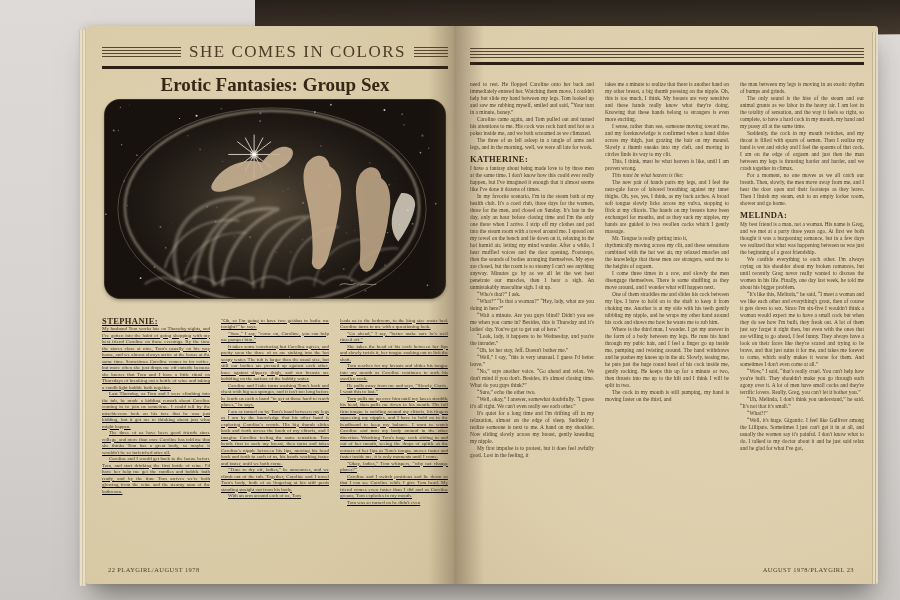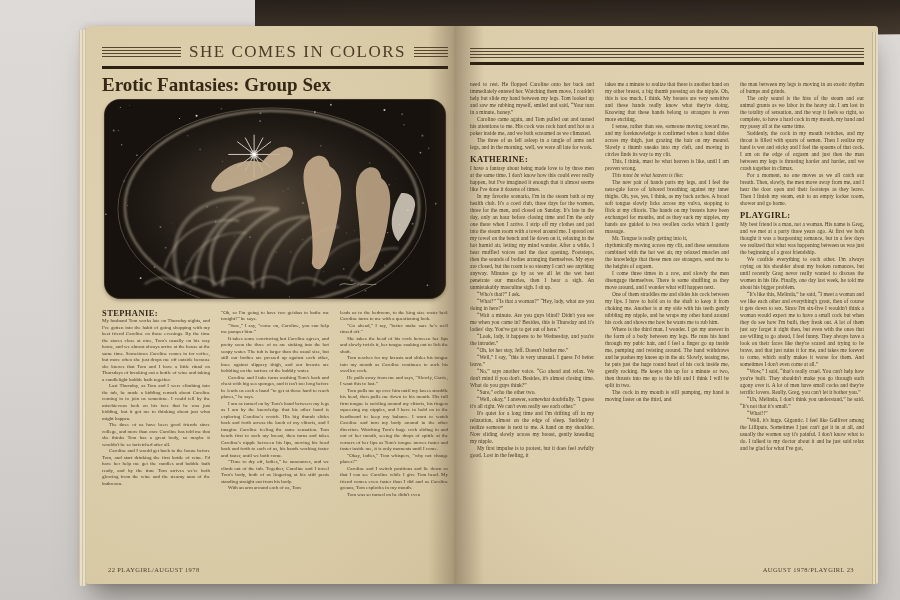--- a/index.html
+++ b/index.html
@@ -28,32 +28,32 @@
   .page-right::after{content:"";position:absolute;right:0;top:6px;bottom:0;width:6px;
     background:repeating-linear-gradient(90deg,#c4b48e 0 1px,#e4dabd 1px 3px);}
   
   .masthead-row{display:flex;align-items:center;margin-top:8px;justify-content:flex-end;}
   .rule-stack{display:flex;flex-direction:column;gap:2px;}
   .rule-stack span{display:block;height:1px;background:#57462f;}
   .rs-left{flex:1;margin-right:8px;}
   .rs-right{width:34px;margin-left:8px;}
   .masthead{font-size:17px;letter-spacing:1.5px;color:#4c3b26;white-space:nowrap;font-weight:normal;margin:0;}
   .thick-rule{height:2.5px;background:#2b2013;margin-top:4px;}
-  .article-title{font-weight:bold;font-size:19px;color:#352817;margin:5px 0 4px;}
+  .article-title{text-align:center;font-weight:bold;font-size:19px;color:#352817;margin:5px 0 4px;}
   
   .rp-rules{margin-top:14px;}
   .rp-rules .thick-rule{margin-top:4px;}
   
   .illustration{width:340px;height:198px;margin:2px auto 7px;border-radius:15px;overflow:hidden;
     background:#17120e;box-shadow:0 0 0 1px #3a2f20, 0 2px 4px rgba(0,0,0,.4);}
   .illustration svg{display:block;width:100%;height:100%;}
   
   .columns{display:flex;gap:11px;}
   .col{flex:1;overflow:hidden;text-align:justify;color:#453729;}
-  .page-left .columns{height:252px;margin-top:12px;}
+  .page-left .columns{height:252px;margin-top:20px;text-decoration:underline;}
   .page-left .col{font-size:5px;line-height:6.5px;}
   .page-right .columns{height:478px;margin-top:16px;}
   .page-right .col{font-size:5.4px;line-height:7px;}
   .col p{margin:0;text-indent:7px;}
   .col p.cont{text-indent:0;}
   .col p.em{font-style:italic;}
   .sec-heading{font-weight:bold;font-size:8.5px;letter-spacing:.4px;color:#33271a;margin:5px 0 2px;}
   .col .sec-heading:first-child{margin-top:0;}
   .pull-quote{margin:8px 0;padding:9px 1px 10px;border-top:2.5px solid #241910;border-bottom:2.5px solid #241910;
     font-weight:bold;font-size:11.5px;line-height:1.3;text-align:center;color:#241a10;text-indent:0;}
@@ -308,21 +308,21 @@
             <p>I come three times in a row, and slowly the men disengage themselves. There is some shuffling as they move around, and I wonder what will happen next.</p>
             <p>One of them straddles me and slides his cock between my lips. I have to hold on to the shaft to keep it from choking me. Another is at my side with his teeth gently nibbling my nipple, and he wraps my other hand around his cock and shows me how he wants me to rub him.</p>
             <p>Where is the third man, I wonder. I get my answer in the form of a body between my legs. He runs his hand through my pubic hair, and I feel a finger go up inside me, pumping and twisting around. The hand withdraws and he pushes my knees up in the air. Slowly, teasing me, he puts just the huge round head of his cock inside me, gently rocking. He keeps this up for a minute or two, then thrusts into me up to the hilt and I think I will be split in two.</p>
             <p>The cock in my mouth is still pumping, my hand is moving faster on the third, and</p>
           </div>
         <div class="col">
             <p class="cont">the man between my legs is moving in an exotic rhythm of bumps and grinds.</p>
             <p>The only sound is the hiss of the steam and our animal grunts as we labor in the heavy air. I am lost in the totality of sensation, and the way it feels so right, so complete, to have a hard cock in my mouth, my hand and my pussy all at the same time.</p>
             <p>Suddenly, the cock in my mouth twitches, and my throat is filled with spurts of semen. Then I realize my hand is wet and sticky and I feel the spasms of that cock. I am on the edge of orgasm and just then the man between my legs is thrusting harder and harder, and we crash together in climax.</p>
             <p>For a moment, no one moves as we all catch our breath. Then, slowly, the men move away from me, and I hear the door open and their footsteps as they leave. Then I finish my steam, exit to an empty locker room, shower and go home.</p>
-            <div class="sec-heading">PLAYGIRL:</div>
+            <div class="sec-heading">MELINDA:</div>
             <p class="cont">My best friend is a man, not a woman. His name is Greg, and we met at a party three years ago. At first we both thought it was a burgeoning romance, but in a few days we realized that what was happening between us was just the beginning of a great friendship.</p>
             <p>We confide everything to each other. I'm always crying on his shoulder about my broken romances, but until recently Greg never really wanted to discuss the women in his life. Finally, one day last week, he told me about his bigger problem.</p>
             <p>“It's like this, Melinda,” he said, “I meet a woman and we like each other and everything's great, then of course it gets down to sex. Since I'm six-five I wouldn't think a woman would expect me to have a small cock but when they do see how I'm built, they freak out. A lot of them just say forget it right then, but even with the ones that are willing to go ahead, I feel funny. They always have a look on their faces like they're scared and trying to be brave, and that just ruins it for me, and takes me forever to come, which really makes it worse for them. And sometimes I don't even come at all.”</p>
             <p>“Wow,” I said, “that's really cruel. You can't help how you're built. They shouldn't make you go through such agony over it. A lot of men have small cocks and they're terrific lovers. Really, Greg, you can't let it bother you.”</p>
             <p>“Uh, Melinda, I don't think you understand,” he said. “It's not that it's small.”</p>
             <p>“What?!”</p>
             <p>“Well, it's huge. Gigantic. I feel like Gulliver among the Lilliputs. Sometimes I just can't get it in at all, and usually the women say it's painful. I don't know what to do. I talked to my doctor about it and he just said relax and be glad for what I've got,</p>
           </div>
       </div>
 

